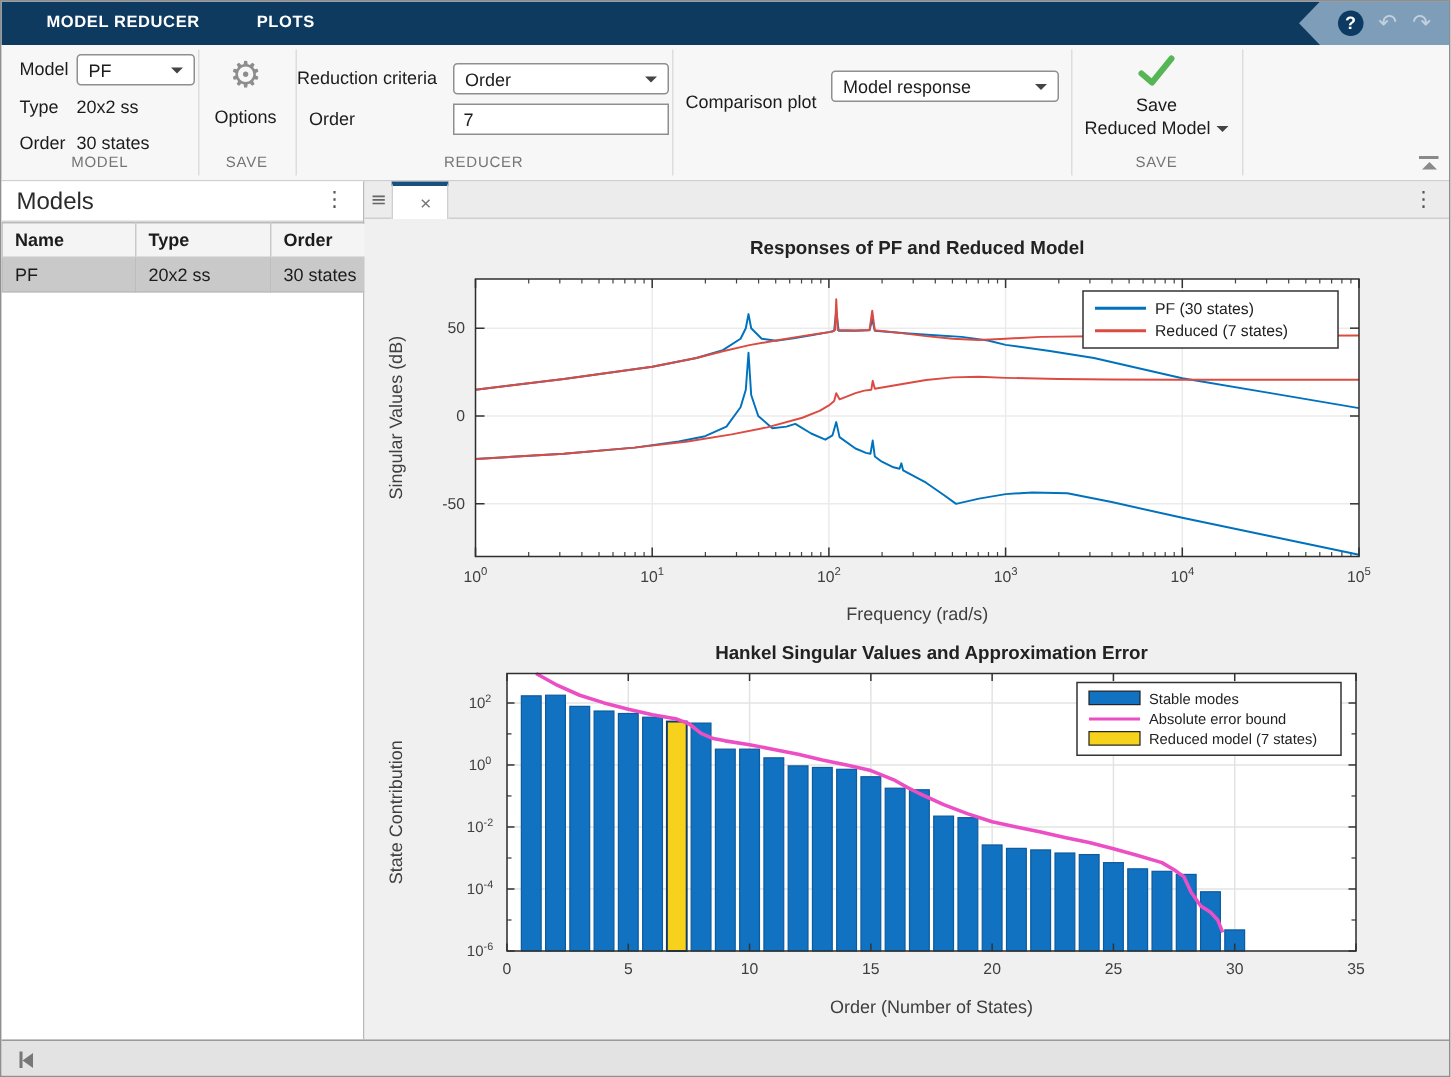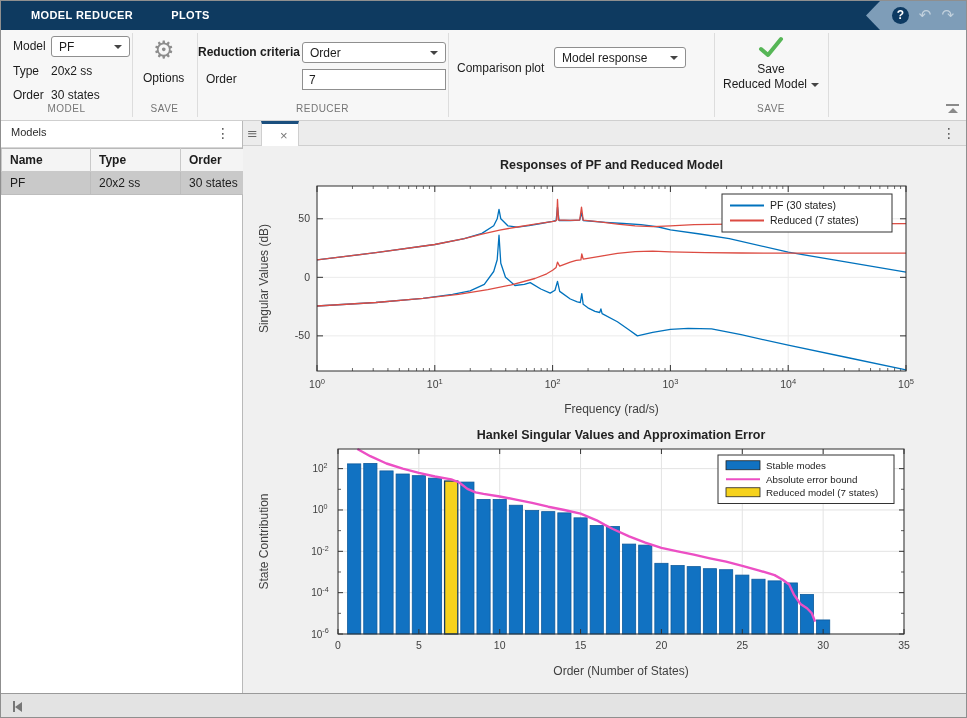--- a/index.html
+++ b/index.html
@@ -22,21 +22,21 @@
   .caret{position:absolute;right:7px;top:8px;width:0;height:0;border-left:4px solid transparent;border-right:4px solid transparent;border-top:4px solid #444;}
   .ts-input{position:absolute;height:21px;background:#fff;border:1px solid #8f8f8f;box-sizing:border-box;font-size:12px;color:#1c1c1c;padding-left:6px;font-family:"Liberation Sans",sans-serif;}
   .gear{position:absolute;font-size:24px;color:#8d8d8d;font-family:"DejaVu Sans",sans-serif;line-height:24px;}
   .save-caret{display:inline-block;width:0;height:0;border-left:4px solid transparent;border-right:4px solid transparent;border-top:4px solid #444;margin-left:4px;vertical-align:middle;}
   .collapse-ribbon{position:absolute;left:945px;top:74px;width:13px;height:9px;cursor:pointer;}
   .collapse-ribbon .bar{width:13px;height:2px;background:#8a8a8a;}
   .collapse-ribbon .tri{margin-top:2px;margin-left:1.5px;width:0;height:0;border-left:5px solid transparent;border-right:5px solid transparent;border-bottom:5px solid #8a8a8a;}
   
   .models-panel{position:absolute;left:0;top:120px;width:242px;height:572px;background:#fff;border-right:1px solid #b9b9b9;box-sizing:border-box;}
   .panel-header{position:relative;height:26px;background:#fff;border-bottom:1px solid #d6d6d6;}
-  .panel-title{position:absolute;left:10px;top:5px;font-size:11px;color:#2b2b2b;}
+  .panel-title{position:absolute;left:10px;top:5px;font-size:16px;color:#2b2b2b;}
   .menu-dots{position:absolute;right:12px;top:4px;font-size:14px;color:#555;cursor:pointer;font-family:"DejaVu Sans",sans-serif;}
   table.models{border-collapse:collapse;width:241px;table-layout:fixed;font-size:12px;color:#1c1c1c;}
   table.models th{font-weight:bold;text-align:left;background:#f4f4f4;border:1px solid #c9c9c9;border-top:1px solid #b9b9b9;padding:4px 0 4px 8px;margin-top:24px;}
   table.models td{border:1px solid #bdbdbd;padding:4px 0 4px 8px;}
   tr.sel td{background:#c9c9c9;}
   
   .docbar{position:absolute;left:242px;top:120px;width:725px;height:25px;background:#ececec;border-bottom:1px solid #cfcfcf;box-sizing:border-box;}
   .tab-list-icon{position:absolute;left:4px;top:5px;font-size:13px;color:#666;font-family:"DejaVu Sans",sans-serif;cursor:pointer;}
   .doc-tab{position:absolute;left:18px;top:0;height:25px;background:#fff;border-top:3px solid #1b4f7e;border-left:1px solid #cfcfcf;border-right:1px solid #cfcfcf;box-sizing:border-box;display:flex;align-items:center;padding:0 10px;font-size:12px;color:#252525;white-space:nowrap;cursor:default;}
   .doc-close{margin-left:8px;color:#777;font-size:13px;cursor:pointer;}
@@ -76,32 +76,32 @@
     <div class="ts-text" style="left:12px;top:55px;">Order</div>
     <div class="ts-text" style="left:50px;top:55px;">30 states</div>
     <div class="ts-label" style="left:0;width:131px;">MODEL</div>
     <div class="ts-div" style="left:131px;"></div>
 
     <div class="gear" style="left:152px;top:8px;">⚙</div>
     <div class="ts-text" style="left:142px;top:38px;">Options</div>
     <div class="ts-label" style="left:131px;width:65px;">SAVE</div>
     <div class="ts-div" style="left:196px;"></div>
 
-    <div class="ts-text" style="left:197px;top:12px;font-weight:bold;">Reduction criteria</div>
+    <div class="ts-text" style="left:197px;top:12px;">Reduction criteria</div>
     <div class="dropdown" style="left:301px;top:12px;width:144px;">
       <span>Order</span>
       <span class="caret"></span>
     </div>
     <div class="ts-text" style="left:205px;top:39px;">Order</div>
     <input class="ts-input" style="left: 301px; top: 39px; width: 144px;" value="7">
     <div class="ts-label" style="left:196px;width:251px;">REDUCER</div>
     <div class="ts-div" style="left:447px;"></div>
 
     <div class="ts-text" style="left:456px;top:17px;margin-top:11px;">Comparison plot</div>
-    <div class="dropdown" style="left:553px;top:17px;width:132px;">
+    <div class="dropdown" style="left:553px;top:17px;width:152px;">
       <span>Model response</span>
       <span class="caret"></span>
     </div>
     <div class="ts-div" style="left:713px;"></div>
 
     <div style="position:absolute;left:713px;top:0;width:114px;text-align:center;cursor:pointer;">
       <svg width="26" height="22" style="margin-top:6px;">
         <polyline points="3,13 10,19 23,3" fill="none" stroke="#56b656" stroke-width="4" stroke-linecap="round" stroke-linejoin="round"></polyline>
       </svg>
       <div style="font-size:12px;color:#1c1c1c;line-height:14px;">Save</div>

